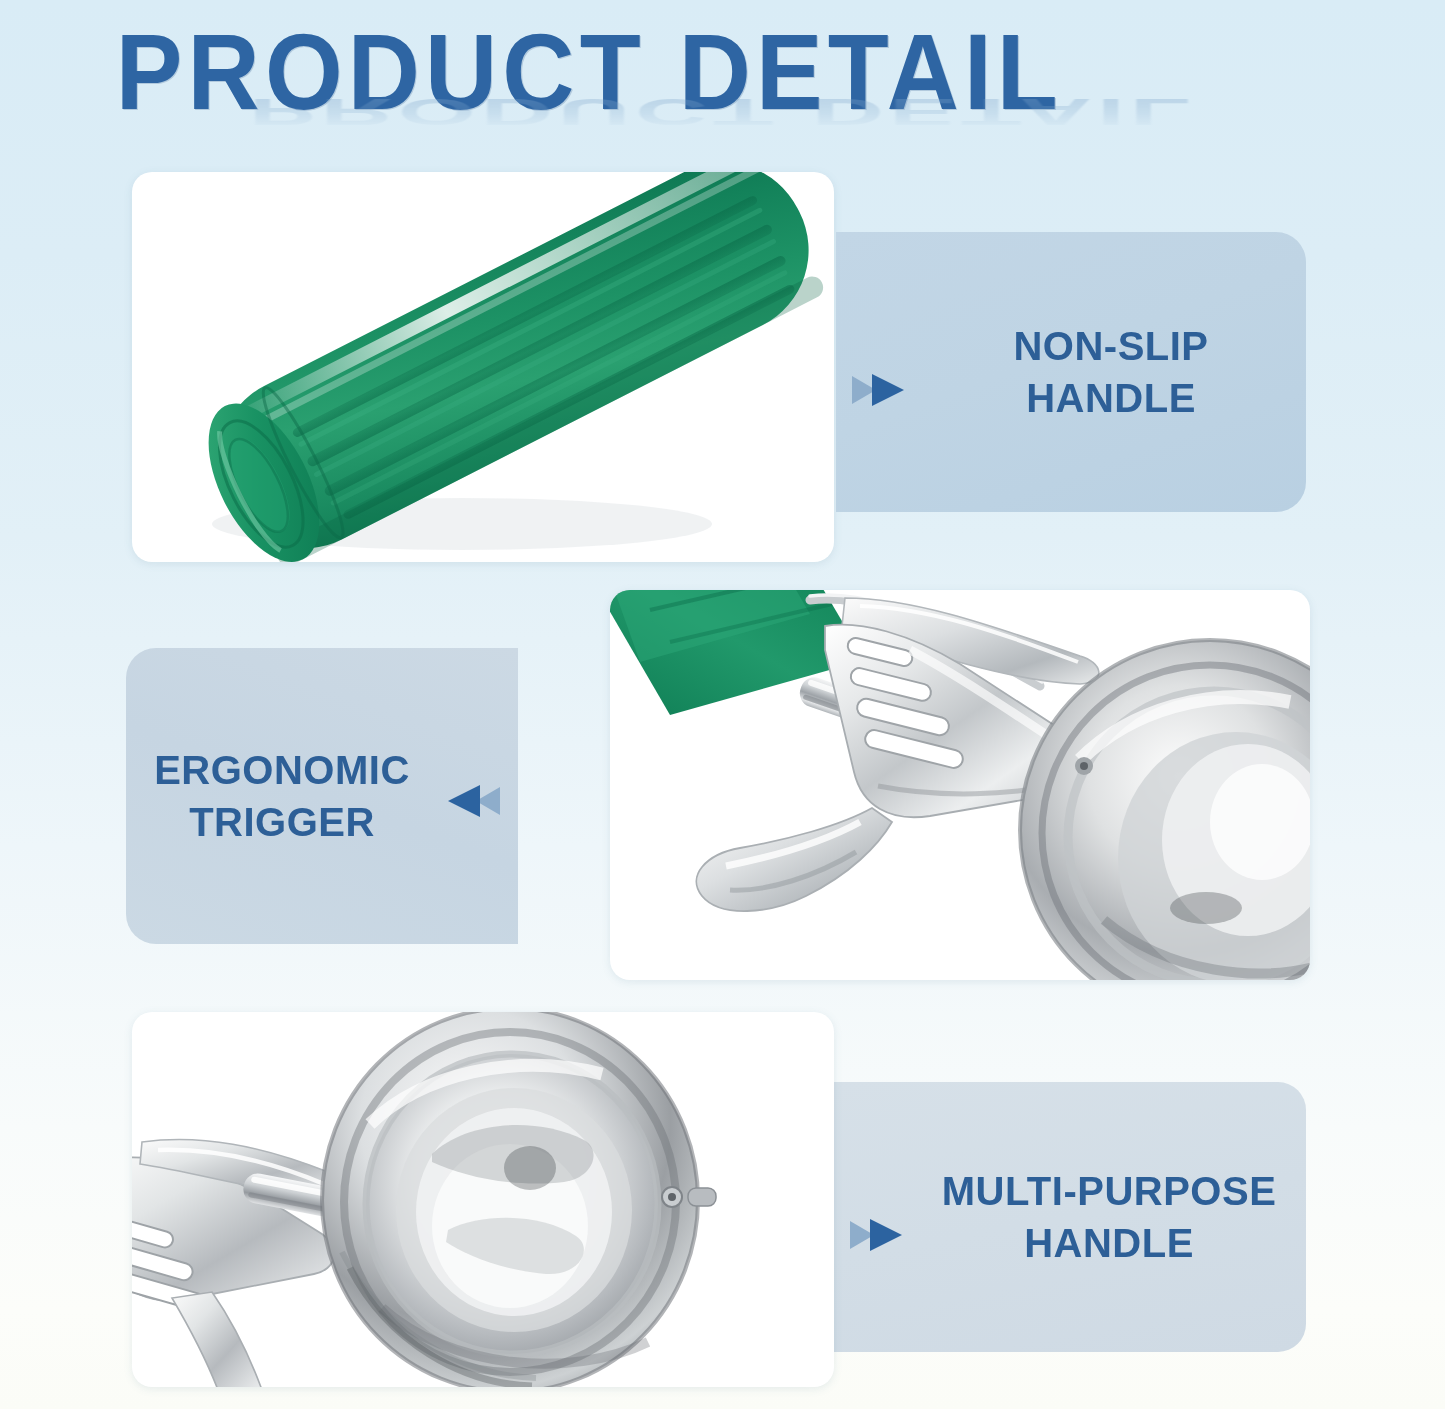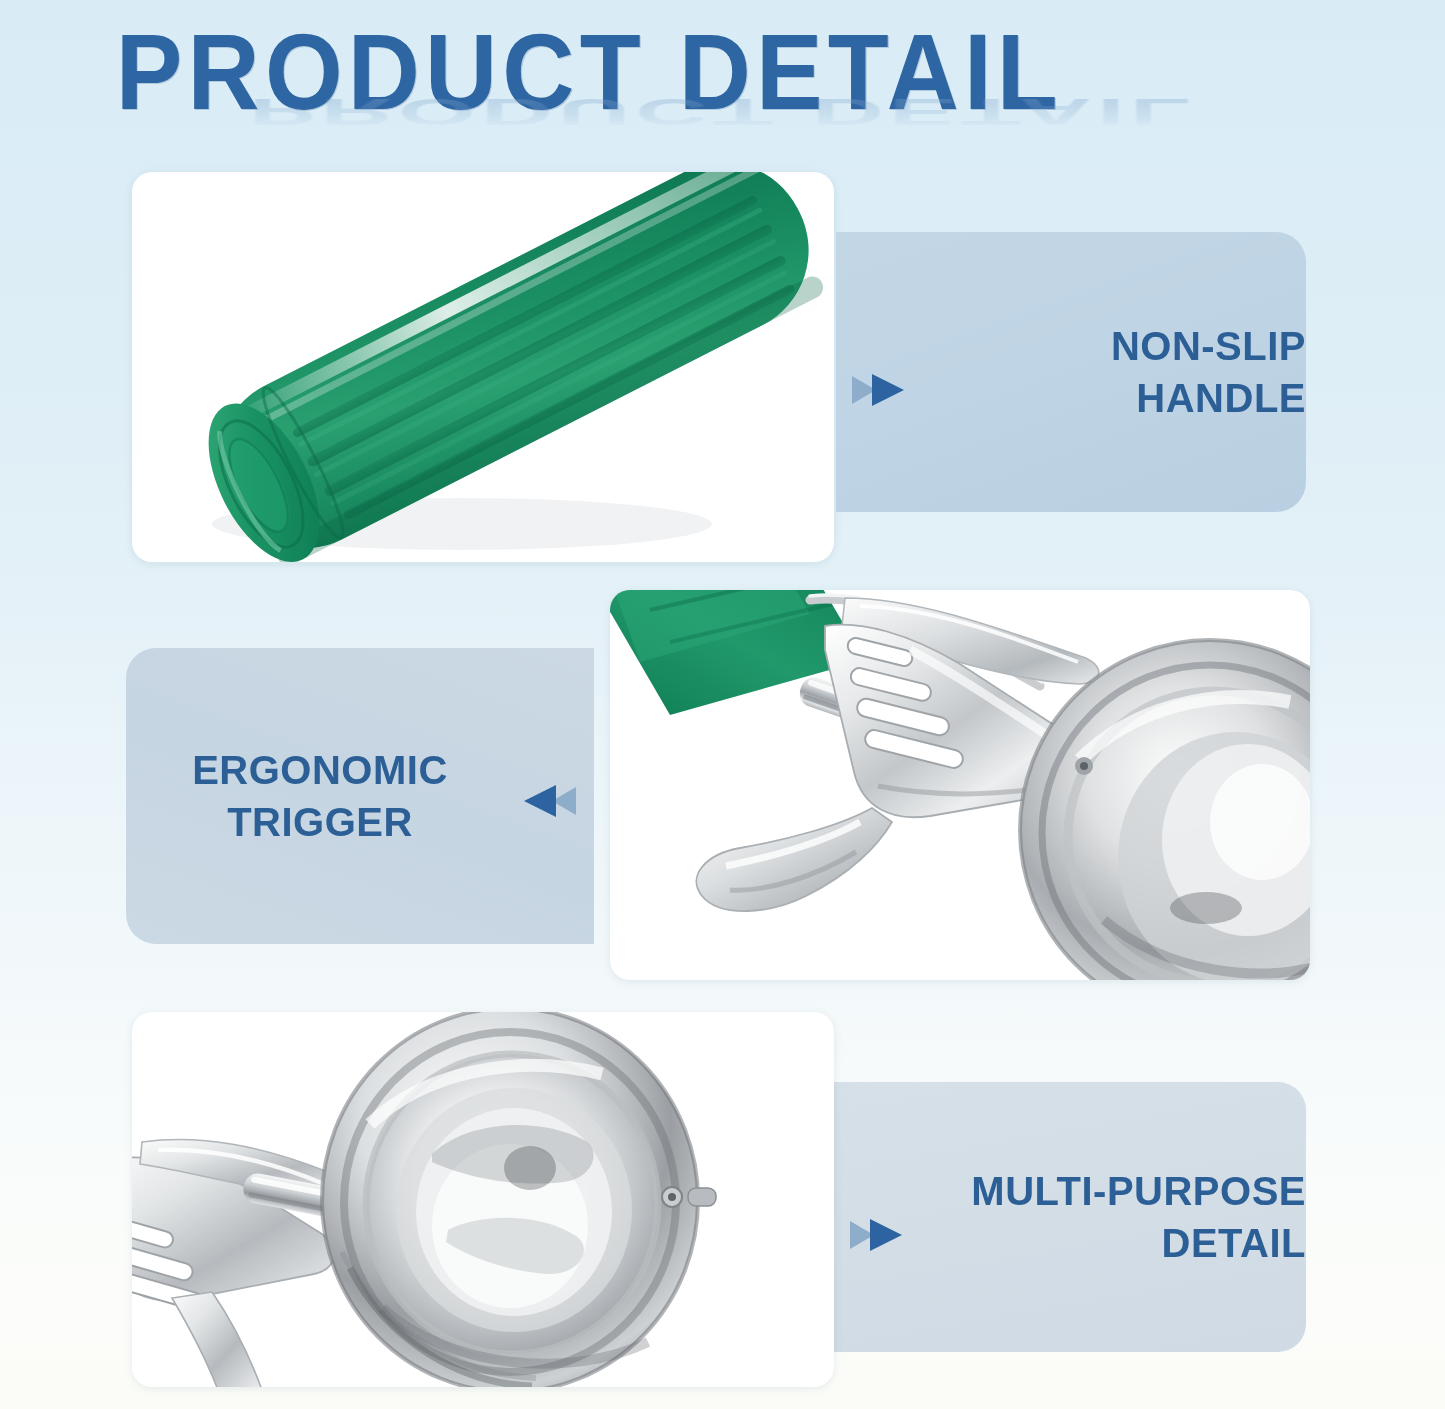--- a/index.html
+++ b/index.html
@@ -93,40 +93,40 @@
     box-sizing: border-box;
   }
   #label-handle {
     left: 836px;  top: 232px;  width: 470px;  height: 280px;
     background: linear-gradient(160deg, #c2d6e6 0%, #bfd4e4 45%, #b9d0e2 100%);
     border-radius: 0 30px 30px 0;
     padding-left: 14px;
     z-index: 3;
   }
   #label-trigger {
-    left: 126px; top: 648px; width: 468px; height: 296px;
+    left: 126px; top: 648px; width: 392px; height: 296px;
     background: linear-gradient(200deg, #ccd9e4 0%, #c6d5e2 50%, #cbd9e4 100%);
     border-radius: 30px 0 0 30px;
     padding-right: 16px;
     z-index: 3;
   }
   #label-scoop {
     left: 834px; top: 1082px; width: 472px; height: 270px;
     background: linear-gradient(170deg, #d6e0e8 0%, #d2dde6 50%, #cfdae4 100%);
     border-radius: 0 28px 28px 0;
     padding-left: 14px;
     z-index: 3;
   }
   .label-text {
     font-family: "Liberation Sans", sans-serif;
     font-weight: bold;
     font-size: 40px;
     line-height: 52px;
     color: #2d5f97;
-    text-align: right;
+    text-align: center;
     white-space: pre-line;
     flex: 1 1 auto;
     letter-spacing: 0.5px;
   }
   #label-trigger .label-text { text-align: center; }
 
   
   .arrow {
     flex: 0 0 auto;
     display: block;
@@ -411,16 +411,16 @@
       </svg>
     </div>
   </div>
 
   <div class="label-plate" id="label-scoop">
     <svg class="arrow" id="arrow-scoop" viewBox="0 0 62 40">
       <polygon points="2,6 26,20 2,34" fill="#8eadcb"></polygon>
       <polygon points="22,4 54,20 22,36" fill="#2c63a0"></polygon>
     </svg>
     <div class="label-text">MULTI-PURPOSE
-DETAIL</div>
+HANDLE</div>
   </div>
 
 </div>
 
 </body></html>

